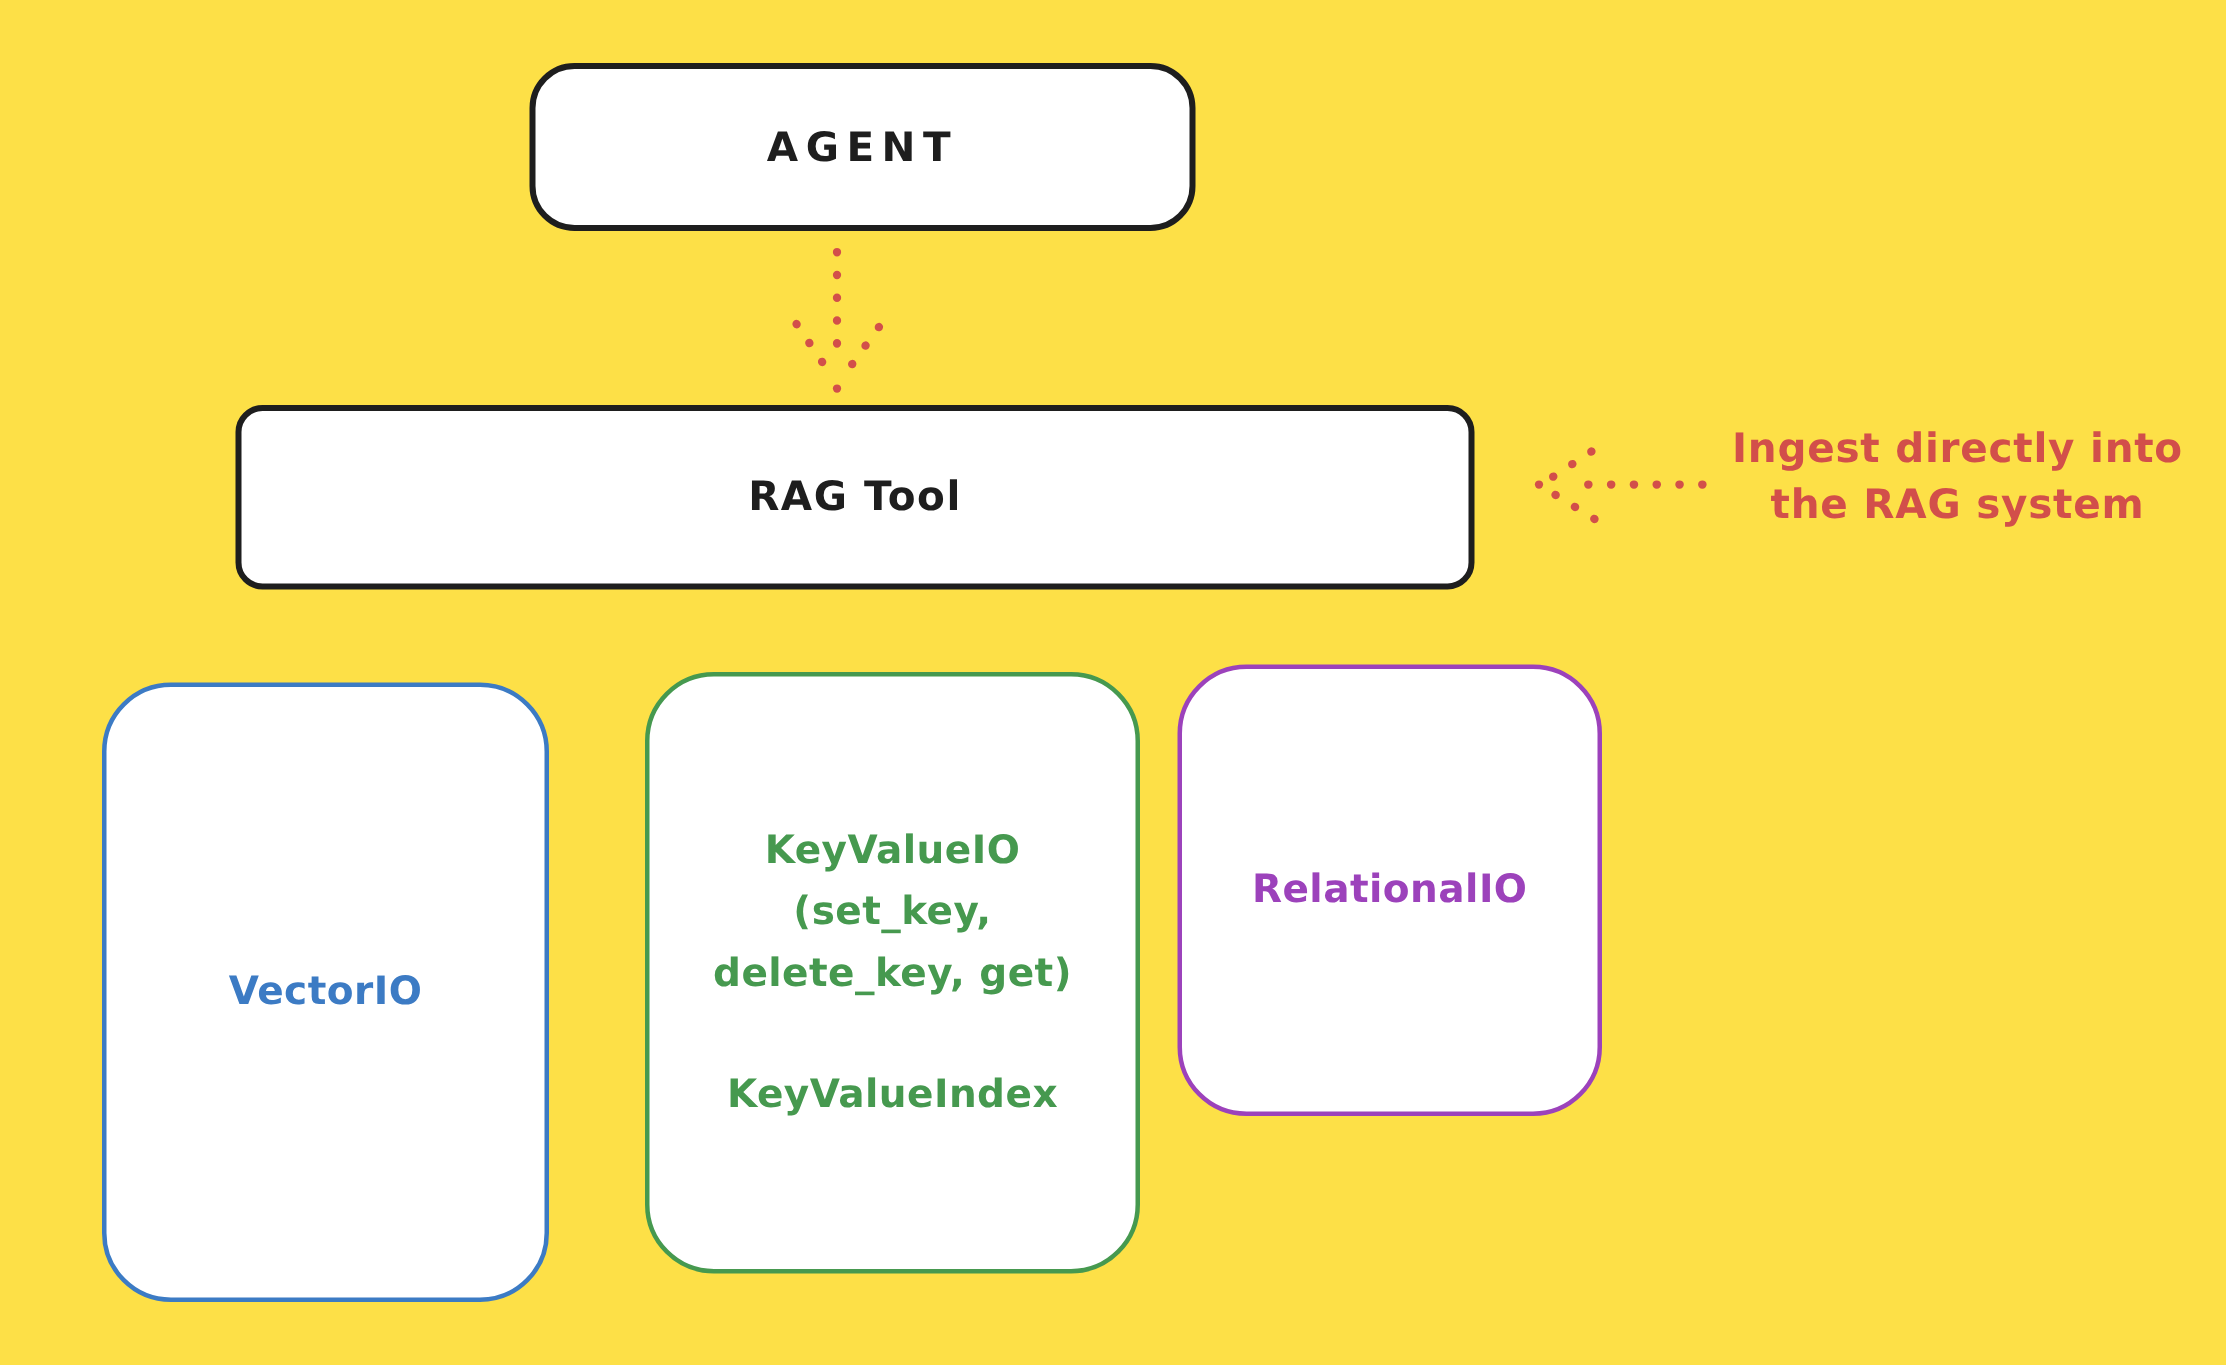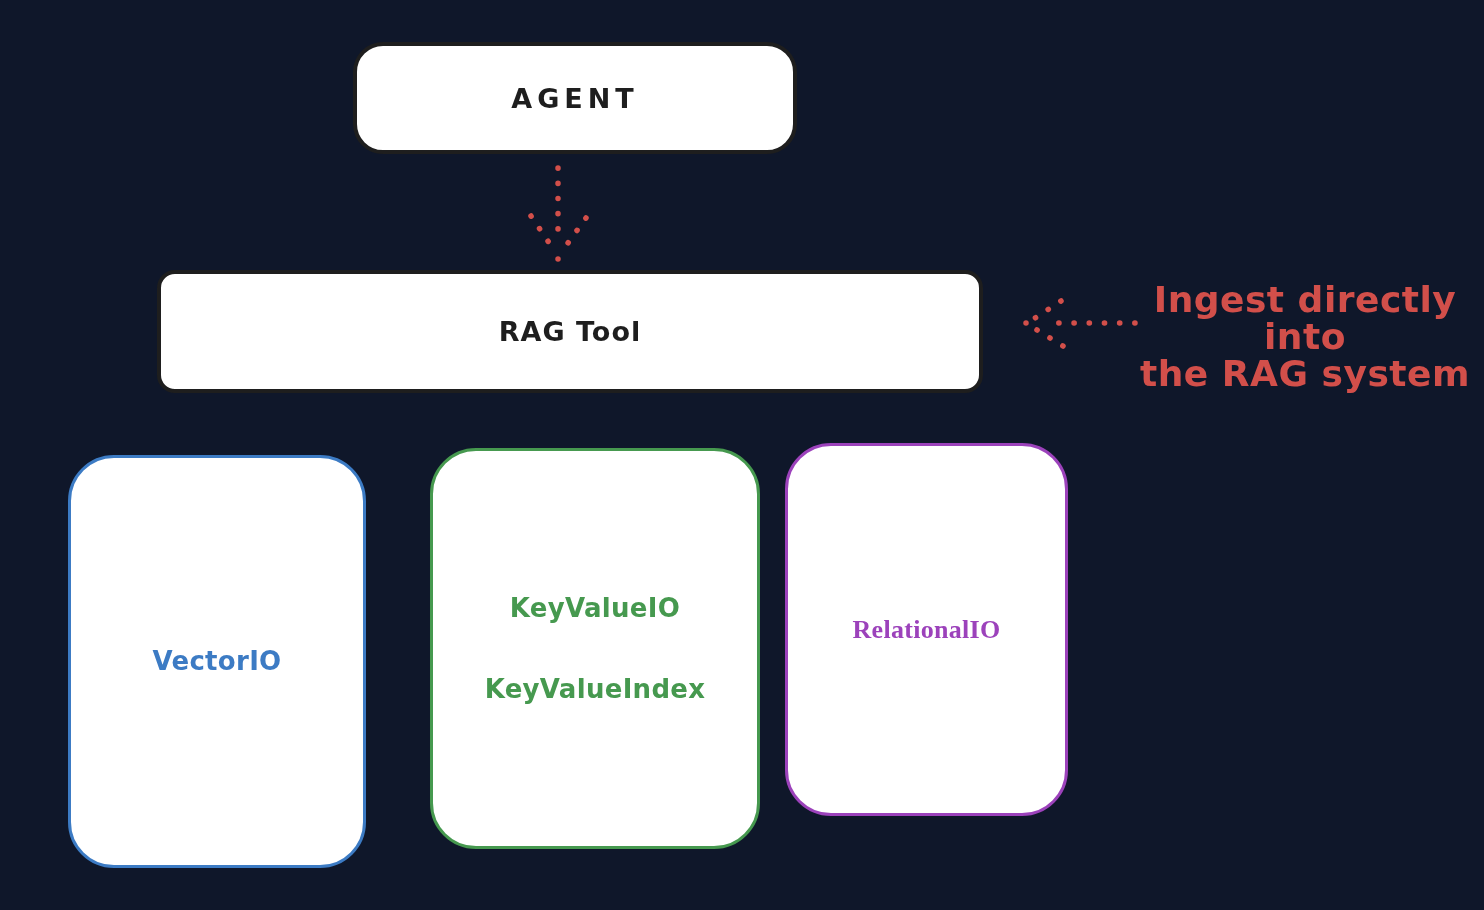--- a/index.html
+++ b/index.html
@@ -5,21 +5,21 @@
   * { margin: 0; padding: 0; box-sizing: border-box; }
   html, body { background: #ffffff; }
   body {
     font-family: "DejaVu Sans", "Liberation Sans", sans-serif;
     color: #1e1e1e;
   }
   .canvas {
     position: relative;
     width: 1484px;
     height: 910px;
-    background: #0f172a;
+    background: #fde047;
     overflow: hidden;
     padding-left: 28px;
   }
   .box {
     position: absolute;
     background: #ffffff;
     display: flex;
     align-items: center;
     justify-content: center;
     text-align: center;
@@ -55,42 +55,42 @@
     fill: none;
     stroke: currentColor;
     stroke-width: 5.5;
     stroke-linecap: round;
     stroke-dasharray: 0.2 15;
   }
   .annotation {
     position: absolute;
     left: 1135px; top: 281px;
     width: 340px;
-    font-size: 36px;
+    font-size: 27px;
     font-weight: 700;
     line-height: 37px;
     text-align: center;
     white-space: pre-line;
     letter-spacing: 0.5px;
   }
   .module-box {
     border-width: 3.5px;
     border-style: solid;
     border-radius: 46px;
     flex-direction: column;
     font-weight: 600;
     font-size: 26px;
     line-height: 41px;
     letter-spacing: 0.3px;
   }
   .module-box .params { white-space: pre-line; }
   .module-box .index-label { margin-top: 40px; text-align: right; }
   .module-vector     { left: 68px;  top: 455px; width: 298px; height: 413px; gap: 27px; }
   .module-keyvalue   { left: 430px; top: 448px; width: 330px; height: 401px; }
-  .module-relational { left: 785px; top: 443px; width: 283px; height: 373px; font-family: Liberation Serif, serif; }
+  .module-relational { left: 785px; top: 443px; width: 283px; height: 301px; }
 </style>
 </head>
 <body>
 
 <div class="canvas">
 
   <div class="box box-black agent-box">
     <span class="label">AGENT</span>
   </div>
 
@@ -114,20 +114,22 @@
 
   <div class="annotation" style="color: rgb(210, 79, 74);">Ingest directly into
 the RAG system</div>
 
   <div class="box module-box module-vector" style="border-color: rgb(60, 123, 196); color: rgb(60, 123, 196);">
     <div class="title">VectorIO</div>
   </div>
 
   <div class="box module-box module-keyvalue" style="border-color: rgb(70, 153, 79); color: rgb(70, 153, 79);">
     <div class="title">KeyValueIO</div>
+    <div class="params">(set_key,
+delete_key, get)</div>
     <div class="index-label">KeyValueIndex</div>
   </div>
 
   <div class="box module-box module-relational" style="border-color: rgb(156, 66, 187); color: rgb(156, 66, 187);">
     <div class="title">RelationalIO</div>
   </div>
 
 </div>
 
 </body></html>

